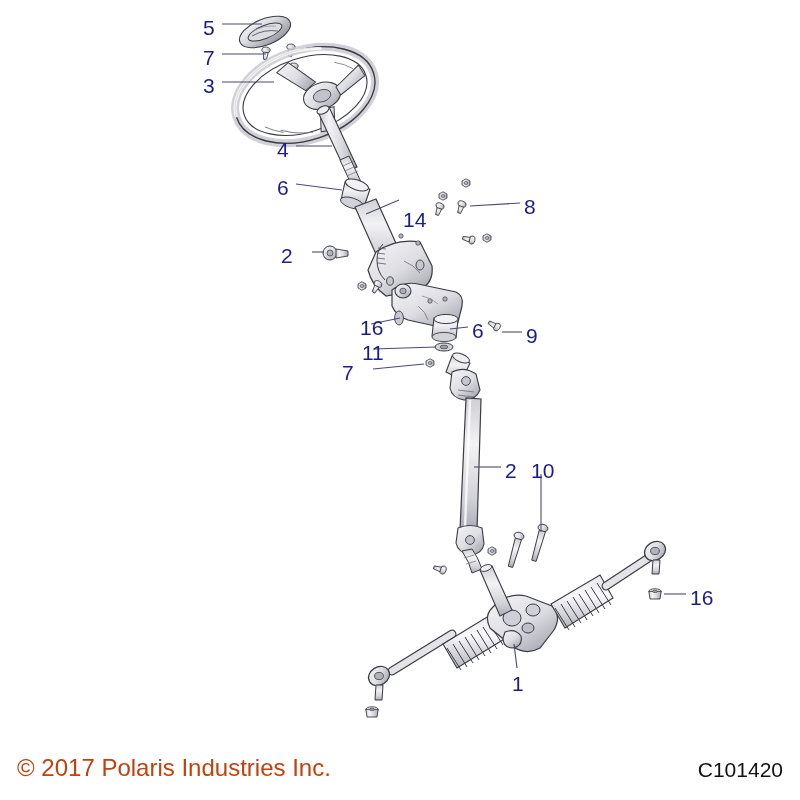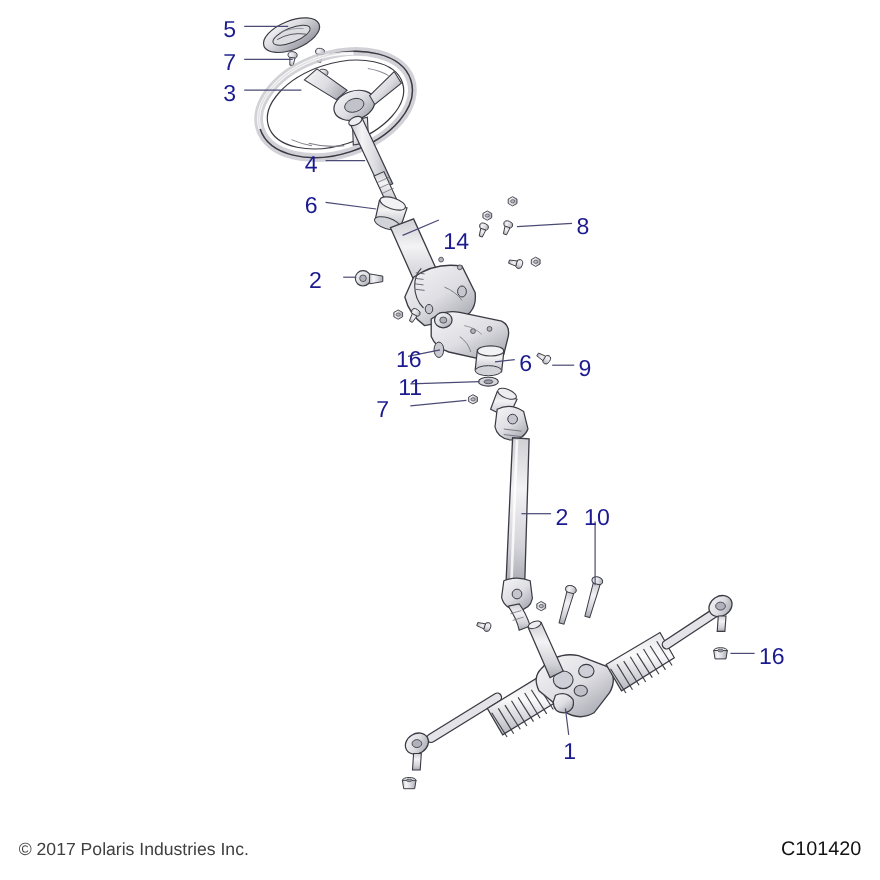--- a/index.html
+++ b/index.html
@@ -4,23 +4,23 @@
 <style>
   html,body{margin:0;padding:0;background:#ffffff;}
   body{width:800px;height:800px;overflow:hidden;
        font-family:"Liberation Sans","DejaVu Sans",sans-serif;}
   #stage{position:relative;width:800px;height:800px;background:#fff;}
   #art{position:absolute;left:0;top:0;width:800px;height:800px;}
   .callout{position:absolute;color:#1b1b8f;font-size:21px;font-weight:400;
            font-family:"Liberation Sans","DejaVu Sans",sans-serif;
            line-height:21px;white-space:nowrap;}
   #footer{position:absolute;left:0;bottom:0;width:800px;height:52px;}
-  #copyright{position:absolute;left:17px;bottom:18px;font-size:16px;color:#404040;
+  #copyright{position:absolute;left:17px;bottom:18px;font-size:24px;color:#c2410c;
              white-space:nowrap;}
-  #drawingcode{position:absolute;right:17px;bottom:18px;font-size:18px;color:#111;
+  #drawingcode{position:absolute;right:17px;bottom:18px;font-size:21px;color:#111;
                white-space:nowrap;}
 </style>
 </head>
 <body>
 
 <div id="stage">
 
   <svg id="art" viewBox="0 0 800 800" xmlns="http://www.w3.org/2000/svg">
     <defs>
       <linearGradient id="gMetal" x1="0" y1="0" x2="1" y2="0">

